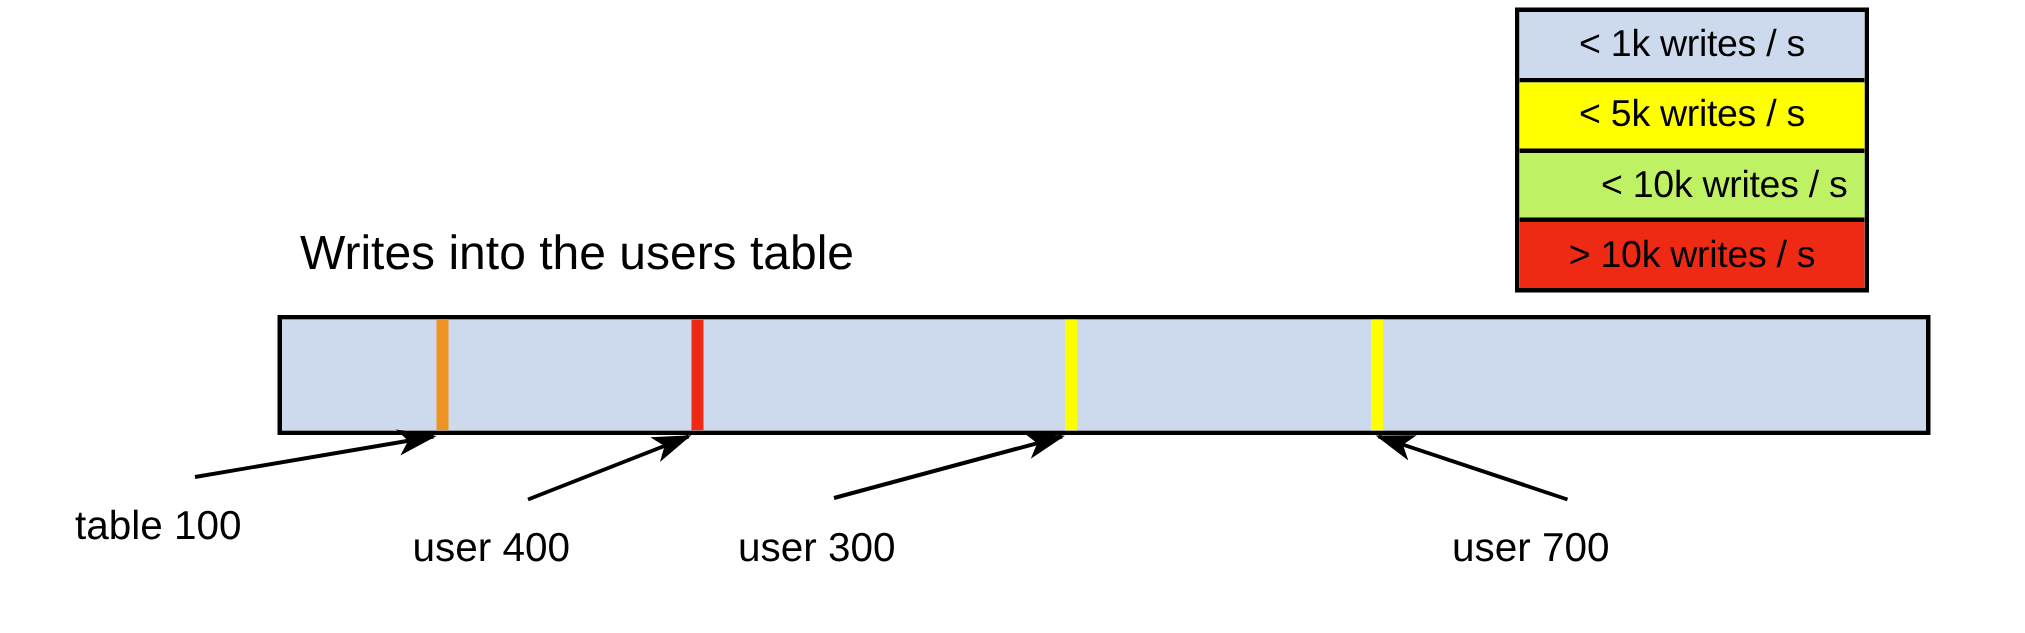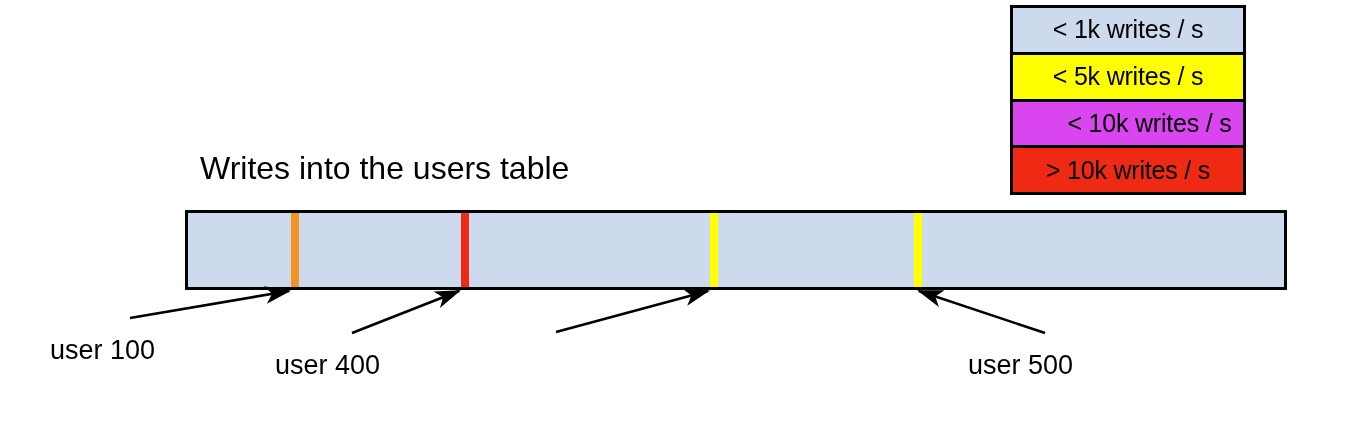--- a/index.html
+++ b/index.html
@@ -106,21 +106,21 @@
 
 <div id="stage">
 
   <div class="legend">
     <div class="legend-row" style="background: rgb(205, 217, 237);">
       <span>&lt; 1k writes / s</span>
     </div>
     <div class="legend-row" style="background: rgb(255, 255, 0); align-items: center;">
       <span>&lt; 5k writes / s</span>
     </div>
-    <div class="legend-row" style="background: #d946ef; padding-left: 43px;">
+    <div class="legend-row" style="background: #bef264; padding-left: 43px;">
       <span>&lt; 10k writes / s</span>
     </div>
     <div class="legend-row" style="background: rgb(238, 42, 20); text-align: right;">
       <span>&gt; 10k writes / s</span>
     </div>
   </div>
 
   <div class="chart-title">Writes into the users table</div>
 
   <div class="bar" style="border-color: rgb(0, 0, 0);">
@@ -138,17 +138,18 @@
       </marker>
     </defs>
     <g stroke="#000000" stroke-width="2.6" fill="none" marker-end="url(#ahead)">
       <line x1="130" y1="318" x2="289" y2="291"></line>
       <line x1="352" y1="333" x2="459" y2="291"></line>
       <line x1="556" y1="332" x2="708" y2="291"></line>
       <line x1="1045" y1="333" x2="919" y2="291"></line>
     </g>
   </svg>
 
-  <div class="user-label" style="left: 50px; top: 337px;">user 100</div>
+  <div class="user-label" style="left: 50px; top: 337px;">table 100</div>
   <div class="user-label" style="left: 275px; top: 352px;">user 400</div>
-  <div class="user-label" style="left: 968px; top: 352px;">user 500</div>
+  <div class="user-label" style="left: 492px; top: 352px;">user 300</div>
+  <div class="user-label" style="left: 968px; top: 352px;">user 700</div>
 
 </div>
 
 </body></html>

